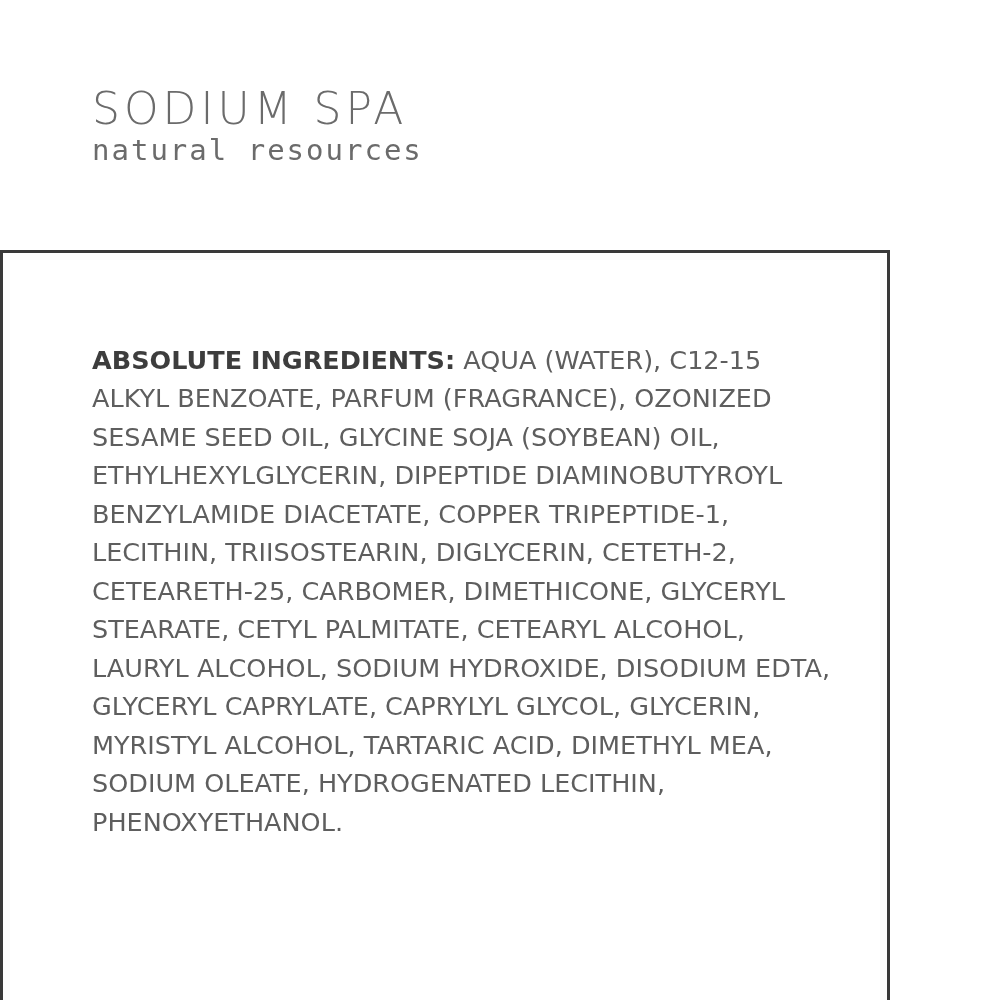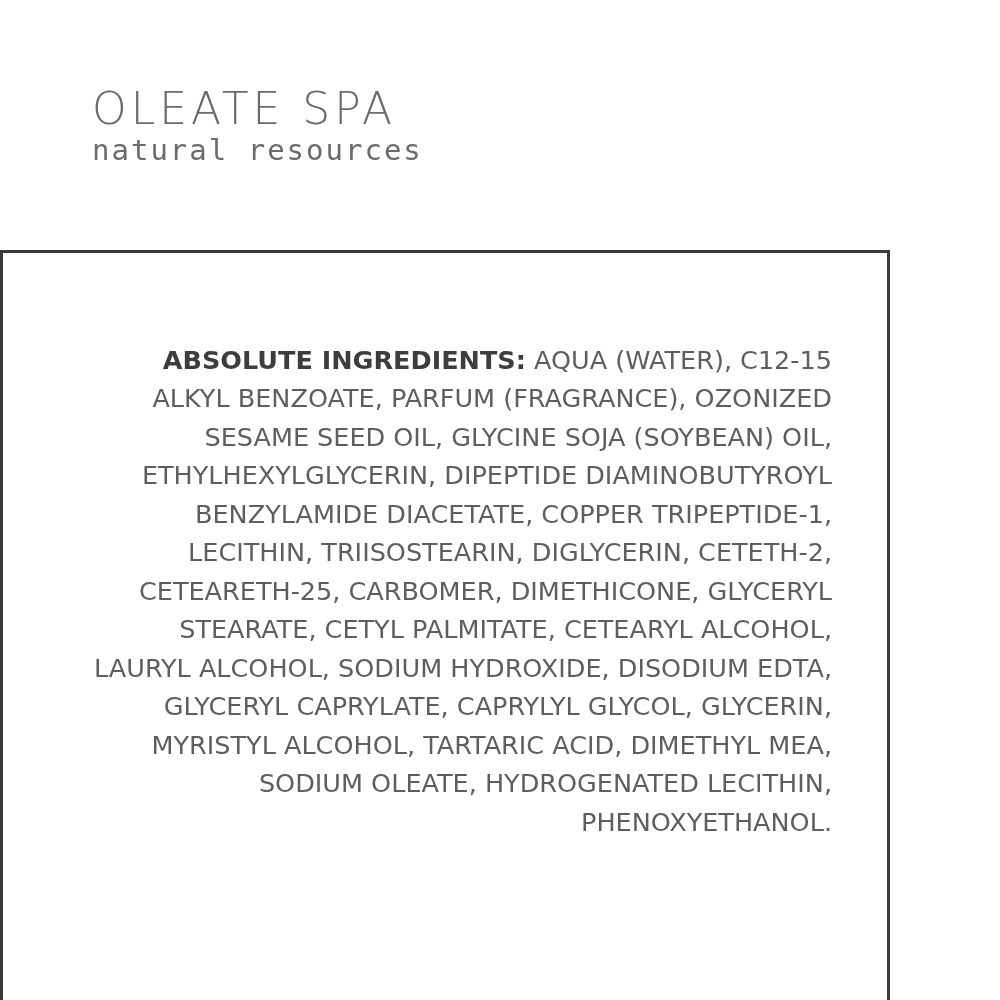--- a/index.html
+++ b/index.html
@@ -81,38 +81,38 @@
   .ingredients {
     position: absolute;
     left: 92px;
     top: 315px;
     width: 740px;
     font-family: "DejaVu Sans", sans-serif;
     font-size: 25.5px;
     line-height: 38.5px;
     color: #5e5e5e;
     letter-spacing: 0px;
-    text-align: right;
+    text-align: left;
   }
   .ingredients .label {
     font-weight: 700;
     color: #3d3d3d;
   }
   .ingredients .body {
     font-weight: 400;
     color: #5e5e5e;
   }
 </style>
 </head>
 <body>
 
 <div class="page">
 
   <div class="brand">
-    <div class="brand-name">OLEATE SPA</div>
+    <div class="brand-name">SODIUM SPA</div>
     <div class="brand-tagline">natural resources</div>
   </div>
 
   <div class="panel"></div>
 
   <p class="ingredients">
     <span class="label">ABSOLUTE INGREDIENTS:</span><span class="body"> AQUA (WATER), C12-15 ALKYL BENZOATE, PARFUM (FRAGRANCE), OZONIZED SESAME SEED OIL, GLYCINE SOJA (SOYBEAN) OIL, ETHYLHEXYLGLYCERIN, DIPEPTIDE DIAMINOBUTYROYL BENZYLAMIDE DIACETATE, COPPER TRIPEPTIDE-1, LECITHIN, TRIISOSTEARIN, DIGLYCERIN, CETETH-2, CETEARETH-25, CARBOMER, DIMETHICONE, GLYCERYL STEARATE, CETYL PALMITATE, CETEARYL ALCOHOL, LAURYL ALCOHOL, SODIUM HYDROXIDE, DISODIUM EDTA, GLYCERYL CAPRYLATE, CAPRYLYL GLYCOL, GLYCERIN, MYRISTYL ALCOHOL, TARTARIC ACID, DIMETHYL MEA, SODIUM OLEATE, HYDROGENATED LECITHIN, PHENOXYETHANOL.</span>
   </p>
 
 </div>

